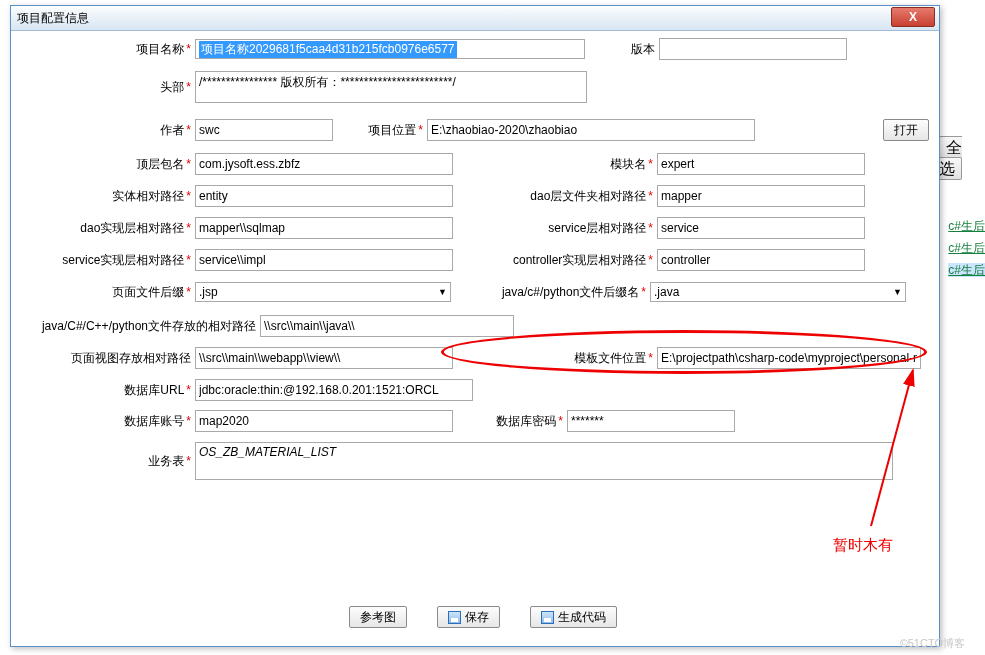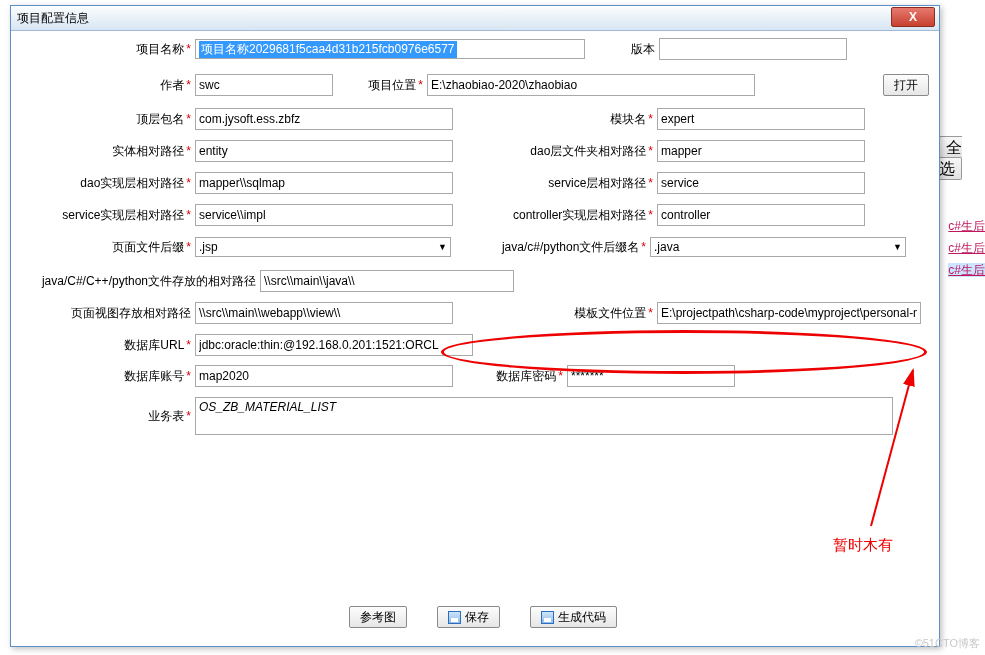--- a/index.html
+++ b/index.html
@@ -164,35 +164,35 @@
   
   .bg-right {
     position: absolute;
     right: 0;
     top: 0;
     bottom: 0;
     width: 46px;
     background: #fff;
   }
   .bg-link {
-    color: #be185d;
+    color: #15803d;
     text-decoration: underline;
     font-size: 12px;
     white-space: nowrap;
   }
   .bg-gray-btn {
     background: linear-gradient(to bottom,#f8f8f8,#e2e2e2);
     border:1px solid #999;
     border-radius:2px;
     padding:2px 6px;
     font-size:16px;
   }
   .watermark {
     position: absolute;
-    right: 5px;
+    right: 20px;
     bottom: 4px;
     color: #c8c8c8;
     font-size: 11px;
   }
 </style>
 </head>
 <body>
 
 <div class="bg-right">
   <div style="position:absolute; top:138px; right:4px;">
@@ -219,20 +219,24 @@
 
     <div class="row">
       <span class="lbl" style="width:170px;"><span>项目名称</span><span class="req">*</span></span>
       <div class="sel-input" style="width:390px;">
         <span class="highlight-sel">项目名称2029681f5caa4d31b215fcb0976e6577</span>
       </div>
       <span class="lbl" style="width:50px; margin-left:20px;">版本</span>
       <input type="text" style="width: 180px;" value="">
     </div>
 
+    <div class="row" style="height:36px;">
+      <span class="lbl" style="width:170px;"><span>头部</span><span class="req">*</span></span>
+      <textarea style="width: 384px;">/**************** 版权所有：************************/</textarea>
+    </div>
 
     <div class="row" style="margin-top:14px;">
       <span class="lbl" style="width:170px;"><span>作者</span><span class="req">*</span></span>
       <input type="text" style="width: 130px;" value="swc">
       <span class="lbl" style="width:70px; margin-left:20px;"><span>项目位置</span><span class="req">*</span></span>
       <input type="text" style="width: 320px;" value="E:\zhaobiao-2020\zhaobiao">
       <span style="flex:1"></span>
       <button class="btn">打开</button>
     </div>
 

